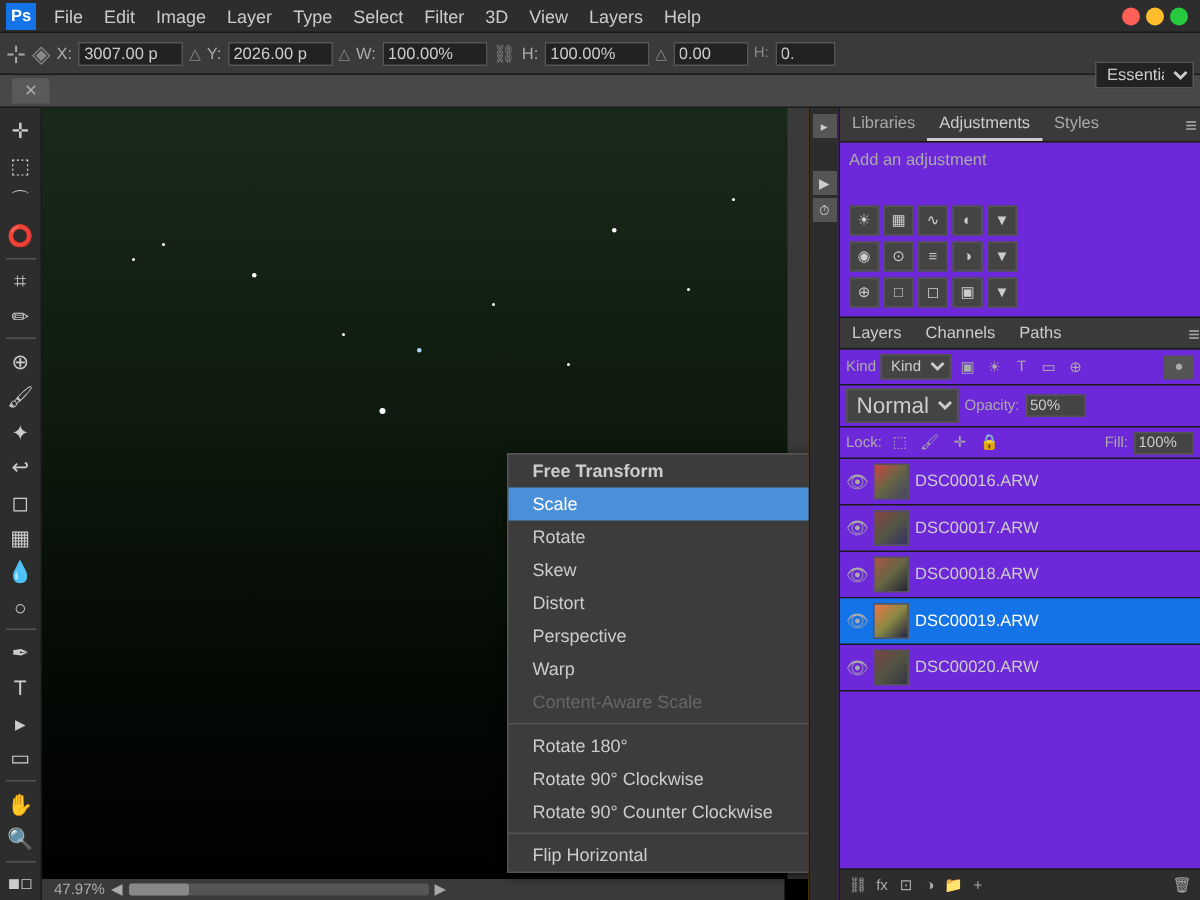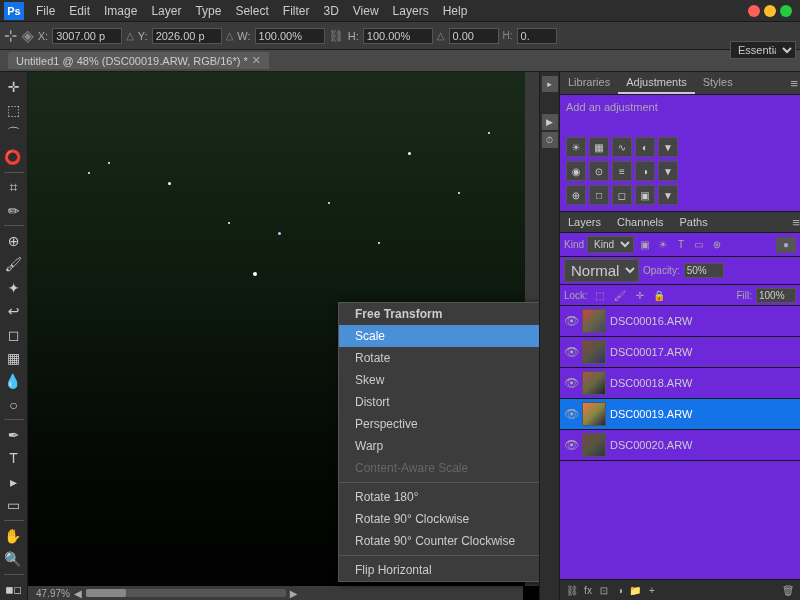--- a/index.html
+++ b/index.html
@@ -233,21 +233,20 @@
   <span style="color:#888;font-size:10px;">H:</span>
   <input class="options-input" style="width: 40px;" value="0.">
   <div style="flex:1;"></div>
   <select class="options-input" style="width:66px;margin-top:28px;">
     <option>Essentials</option>
   </select>
 </div>
 
 <div id="doc-tab">
   <div class="doc-tab-item">
-    <span>Untitled1 @ 48% (DSC00019.ARW, RGB/16*) *</span>
     <span class="doc-close">✕</span>
   </div>
 </div>
 
 <div id="main-layout">
 
   <div id="left-toolbar">
     <button class="tool-btn">✛</button>
     <button class="tool-btn">⬚</button>
     <button class="tool-btn">⌒</button>

